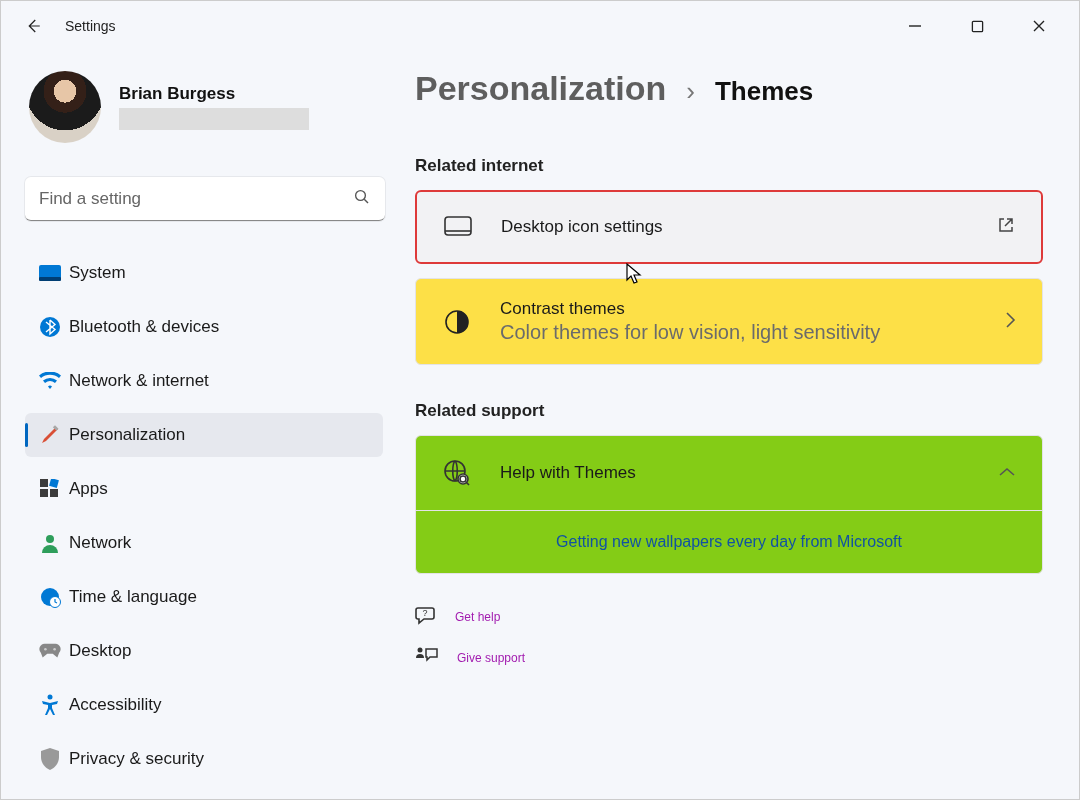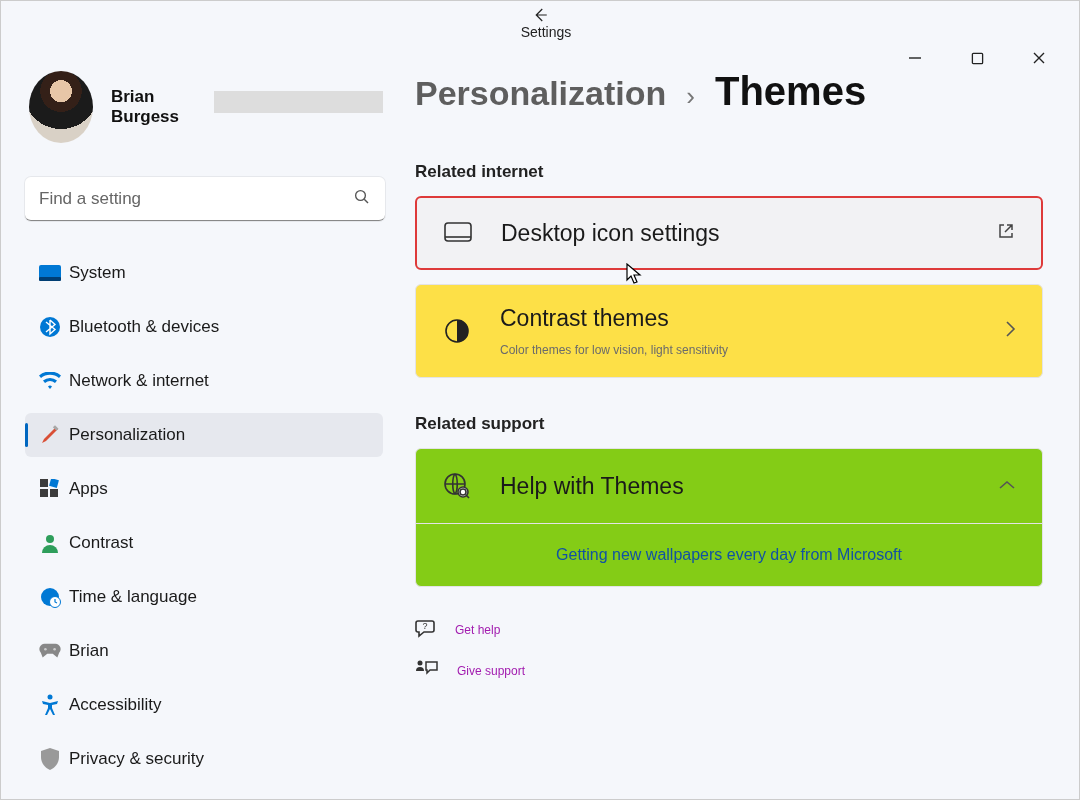--- a/index.html
+++ b/index.html
@@ -9,22 +9,21 @@
     width: 1080px;
     height: 800px;
     overflow: hidden;
     border: 1px solid #ccc;
     position: relative;
   }
   .titlebar {
     height: 50px;
     display: flex;
     align-items: center;
-    padding: 5px 12px;
-    flex-direction: column;
+    padding: 17px 12px;
   }
   .back-btn {
     width: 40px; height: 40px;
     display: flex; align-items: center; justify-content: center;
     color: #222;
     cursor: pointer;
   }
   .app-title {
     font-size: 14px;
     color: #222;
@@ -57,21 +56,21 @@
     gap: 18px;
     margin-bottom: 34px;
     padding-left: 4px;
   }
   .avatar {
     width: 72px; height: 72px;
     border-radius: 50%;
     background: radial-gradient(circle at 50% 28%, #e7c6a7 0 18%, #342018 18% 34%, #1b1b1b 34% 62%, #d9d1c6 62% 100%);
     overflow: hidden;
   }
-  .profile-info { display: flex; flex-direction: row; }
+  .profile-info { display: flex; flex-direction: column; }
   .profile-name {
     font-weight: 600;
     font-size: 17px;
     color: #111;
   }
   .profile-redacted {
     width: 190px; height: 22px;
     background: #ddd;
     margin-top: 4px;
   }
@@ -140,21 +139,21 @@
     gap: 20px;
     margin-bottom: 48px;
   }
   .bc-parent {
     font-size: 34px;
     font-weight: 600;
     color: #5e5e5e;
   }
   .bc-sep { font-size: 26px; color: #777; }
   .bc-current {
-    font-size: 40px;
+    font-size: 26px;
     font-weight: 600;
     color: #111;
   }
   .section-title {
     font-size: 17px;
     font-weight: 600;
     color: #222;
     margin-bottom: 14px;
   }
   .card {
@@ -171,22 +170,22 @@
   .card.highlighted {
     border: 2.5px solid #de3a3a;
     background: #f2f2f4;
   }
   .card-icon {
     width: 30px; height: 30px;
     color: #333;
     display: flex; align-items: center; justify-content: center;
   }
   .card-text { flex: 1; }
-  .card-title { font-size: 23px; color: #1a1a1a; }
-  .card-sub { font-size: 12px; color: #6b6b6b; margin-top: 11px; }
+  .card-title { font-size: 17px; color: #1a1a1a; }
+  .card-sub { font-size: 20px; color: #6b6b6b; margin-top: 2px; }
   .card-action { color: #444; }
   .support-card {
     background: #84cc16;
     border: 1px solid #e3e3e6;
     border-radius: 6px;
     margin-bottom: 30px;
   }
   .support-head {
     display: flex;
     align-items: center;
@@ -315,41 +314,41 @@
           </span>
         <span>Apps</span>
       </li>
       <li class="nav-item">
         <span class="nav-icon">
             <svg width="20" height="20" viewBox="0 0 20 20" fill="#2e9e5b">
               <circle cx="10" cy="6" r="4"></circle>
               <path d="M2 20a8 8 0 0116 0H2z"></path>
             </svg>
           </span>
-        <span>Contrast</span>
+        <span>Network</span>
       </li>
       <li class="nav-item">
         <span class="nav-icon">
             <svg width="21" height="21" viewBox="0 0 21 21">
               <circle cx="10" cy="10" r="9" fill="#0078d4"></circle>
               <circle cx="15" cy="15" r="5.5" fill="#fff" stroke="#0078d4"></circle>
               <path d="M15 12v3l2 1" stroke="#0078d4" stroke-width="1.2" fill="none"></path>
             </svg>
           </span>
         <span>Time &amp; language</span>
       </li>
       <li class="nav-item">
         <span class="nav-icon">
             <svg width="24" height="16" viewBox="0 0 24 16" fill="#888">
               <path d="M6 0h12a6 6 0 014 10l-2 5-5-4H9l-5 4-2-5A6 6 0 016 0z"></path>
               <circle cx="17" cy="6" r="1.4" fill="#ccc"></circle>
               <circle cx="7" cy="6" r="1.4" fill="#ccc"></circle>
             </svg>
           </span>
-        <span>Brian</span>
+        <span>Desktop</span>
       </li>
       <li class="nav-item">
         <span class="nav-icon">
             <svg width="20" height="22" viewBox="0 0 20 22" fill="#0078d4">
               <circle cx="10" cy="3" r="2.5"></circle>
               <path d="M2 7l8 2 8-2-1 3-5 1v3l3 7h-2l-3-6-3 6H5l3-7v-3L3 10 2 7z"></path>
             </svg>
           </span>
         <span>Accessibility</span>
       </li>

